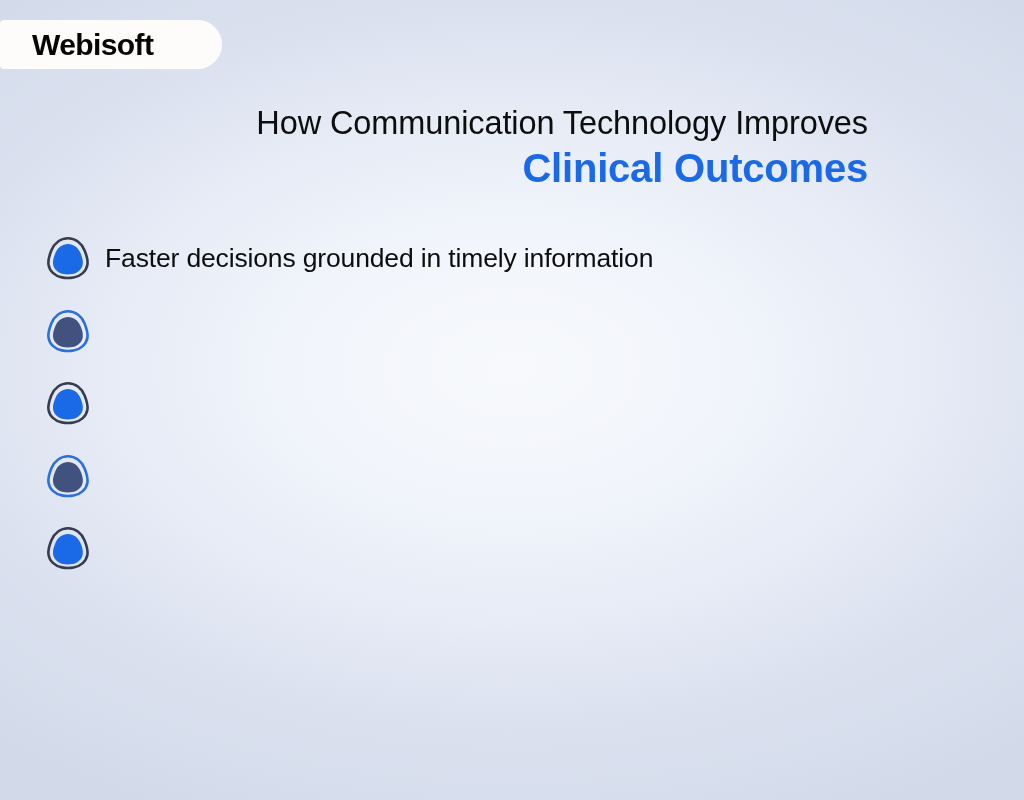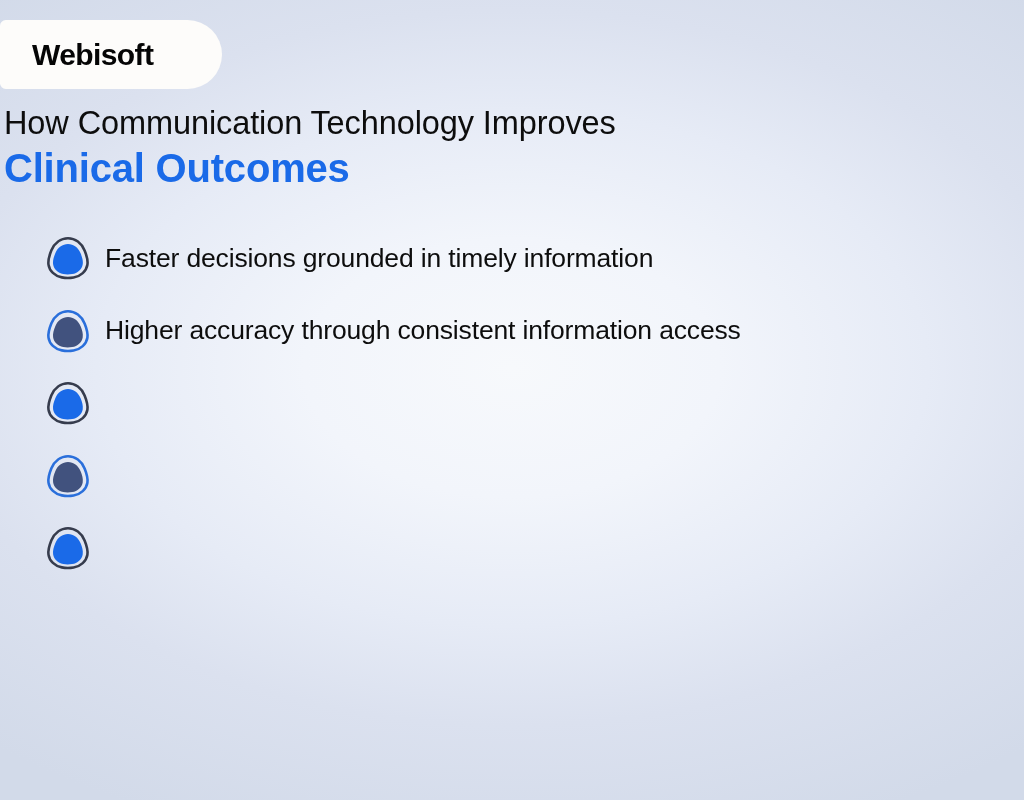--- a/index.html
+++ b/index.html
@@ -27,21 +27,21 @@
         #d2dae9 100%);
     overflow: hidden;
   }
 
   
   #logo-pill {
     position: absolute;
     left: 0;
     top: 20px;
     width: 222px;
-    height: 69px;
+    height: 49px;
     background: #fdfcfa;
     border-top-right-radius: 36px;
     border-bottom-right-radius: 36px;
     border-top-left-radius: 6px;
     border-bottom-left-radius: 6px;
     display: flex;
     align-items: center;
   }
   #logo-text {
     margin-left: 32px;
@@ -49,24 +49,24 @@
     font-size: 30px;
     font-weight: 700;
     letter-spacing: -0.6px;
     color: #050505;
     white-space: nowrap;
   }
 
   
   #title-block {
     position: absolute;
-    left: 4px;
+    left: 12px;
     top: 101px;
     width: 856px;
-    text-align: left;
+    text-align: right;
   }
   .title-line1 {
     font-size: 32.5px;
     font-weight: 400;
     color: #0d0d0d;
     line-height: 45px;
     letter-spacing: -0.1px;
     white-space: nowrap;
   }
   .title-line2 {
@@ -128,21 +128,20 @@
           <path d="M23 3.2 C30.2 3.2 36.6 8.0 39.6 15.4 C41.6 20.3 43.2 25.0 42.4 29.8 C41.4 36.1 35.6 41.4 28.6 42.5 C25.0 43.1 20.4 43.1 16.8 42.4 C9.9 41.1 4.4 35.9 3.5 29.6 C2.8 24.8 4.4 20.2 6.4 15.3 C9.5 7.9 15.8 3.2 23 3.2 Z" fill="none" stroke="#363c4d" stroke-width="2.6"></path>
           <path d="M23 9.0 C28.5 9.0 33.3 12.6 35.6 18.3 C37.1 22.1 38.3 25.7 37.7 29.4 C36.9 34.2 32.5 38.2 27.2 39.0 C24.4 39.5 20.9 39.5 18.2 39.0 C12.9 38.0 8.8 34.1 8.1 29.3 C7.6 25.6 8.8 22.0 10.3 18.2 C12.6 12.5 17.5 9.0 23 9.0 Z" fill="#1a6ae8"></path>
         </svg>
         <span class="bullet-text">Faster decisions grounded in timely information</span>
       </div>
       <div class="bullet-row">
         <svg class="bullet-icon" viewBox="0 0 46 46">
           <path d="M23 3.2 C30.2 3.2 36.6 8.0 39.6 15.4 C41.6 20.3 43.2 25.0 42.4 29.8 C41.4 36.1 35.6 41.4 28.6 42.5 C25.0 43.1 20.4 43.1 16.8 42.4 C9.9 41.1 4.4 35.9 3.5 29.6 C2.8 24.8 4.4 20.2 6.4 15.3 C9.5 7.9 15.8 3.2 23 3.2 Z" fill="none" stroke="#2a6fdb" stroke-width="2.6"></path>
           <path d="M23 9.0 C28.5 9.0 33.3 12.6 35.6 18.3 C37.1 22.1 38.3 25.7 37.7 29.4 C36.9 34.2 32.5 38.2 27.2 39.0 C24.4 39.5 20.9 39.5 18.2 39.0 C12.9 38.0 8.8 34.1 8.1 29.3 C7.6 25.6 8.8 22.0 10.3 18.2 C12.6 12.5 17.5 9.0 23 9.0 Z" fill="#41527e"></path>
         </svg>
-        <span class="bullet-text">Higher accuracy through consistent information access</span>
       </div>
       <div class="bullet-row">
         <svg class="bullet-icon" viewBox="0 0 46 46">
           <path d="M23 3.2 C30.2 3.2 36.6 8.0 39.6 15.4 C41.6 20.3 43.2 25.0 42.4 29.8 C41.4 36.1 35.6 41.4 28.6 42.5 C25.0 43.1 20.4 43.1 16.8 42.4 C9.9 41.1 4.4 35.9 3.5 29.6 C2.8 24.8 4.4 20.2 6.4 15.3 C9.5 7.9 15.8 3.2 23 3.2 Z" fill="none" stroke="#363c4d" stroke-width="2.6"></path>
           <path d="M23 9.0 C28.5 9.0 33.3 12.6 35.6 18.3 C37.1 22.1 38.3 25.7 37.7 29.4 C36.9 34.2 32.5 38.2 27.2 39.0 C24.4 39.5 20.9 39.5 18.2 39.0 C12.9 38.0 8.8 34.1 8.1 29.3 C7.6 25.6 8.8 22.0 10.3 18.2 C12.6 12.5 17.5 9.0 23 9.0 Z" fill="#1a6ae8"></path>
         </svg>
       </div>
       <div class="bullet-row">
         <svg class="bullet-icon" viewBox="0 0 46 46">
           <path d="M23 3.2 C30.2 3.2 36.6 8.0 39.6 15.4 C41.6 20.3 43.2 25.0 42.4 29.8 C41.4 36.1 35.6 41.4 28.6 42.5 C25.0 43.1 20.4 43.1 16.8 42.4 C9.9 41.1 4.4 35.9 3.5 29.6 C2.8 24.8 4.4 20.2 6.4 15.3 C9.5 7.9 15.8 3.2 23 3.2 Z" fill="none" stroke="#2a6fdb" stroke-width="2.6"></path>

